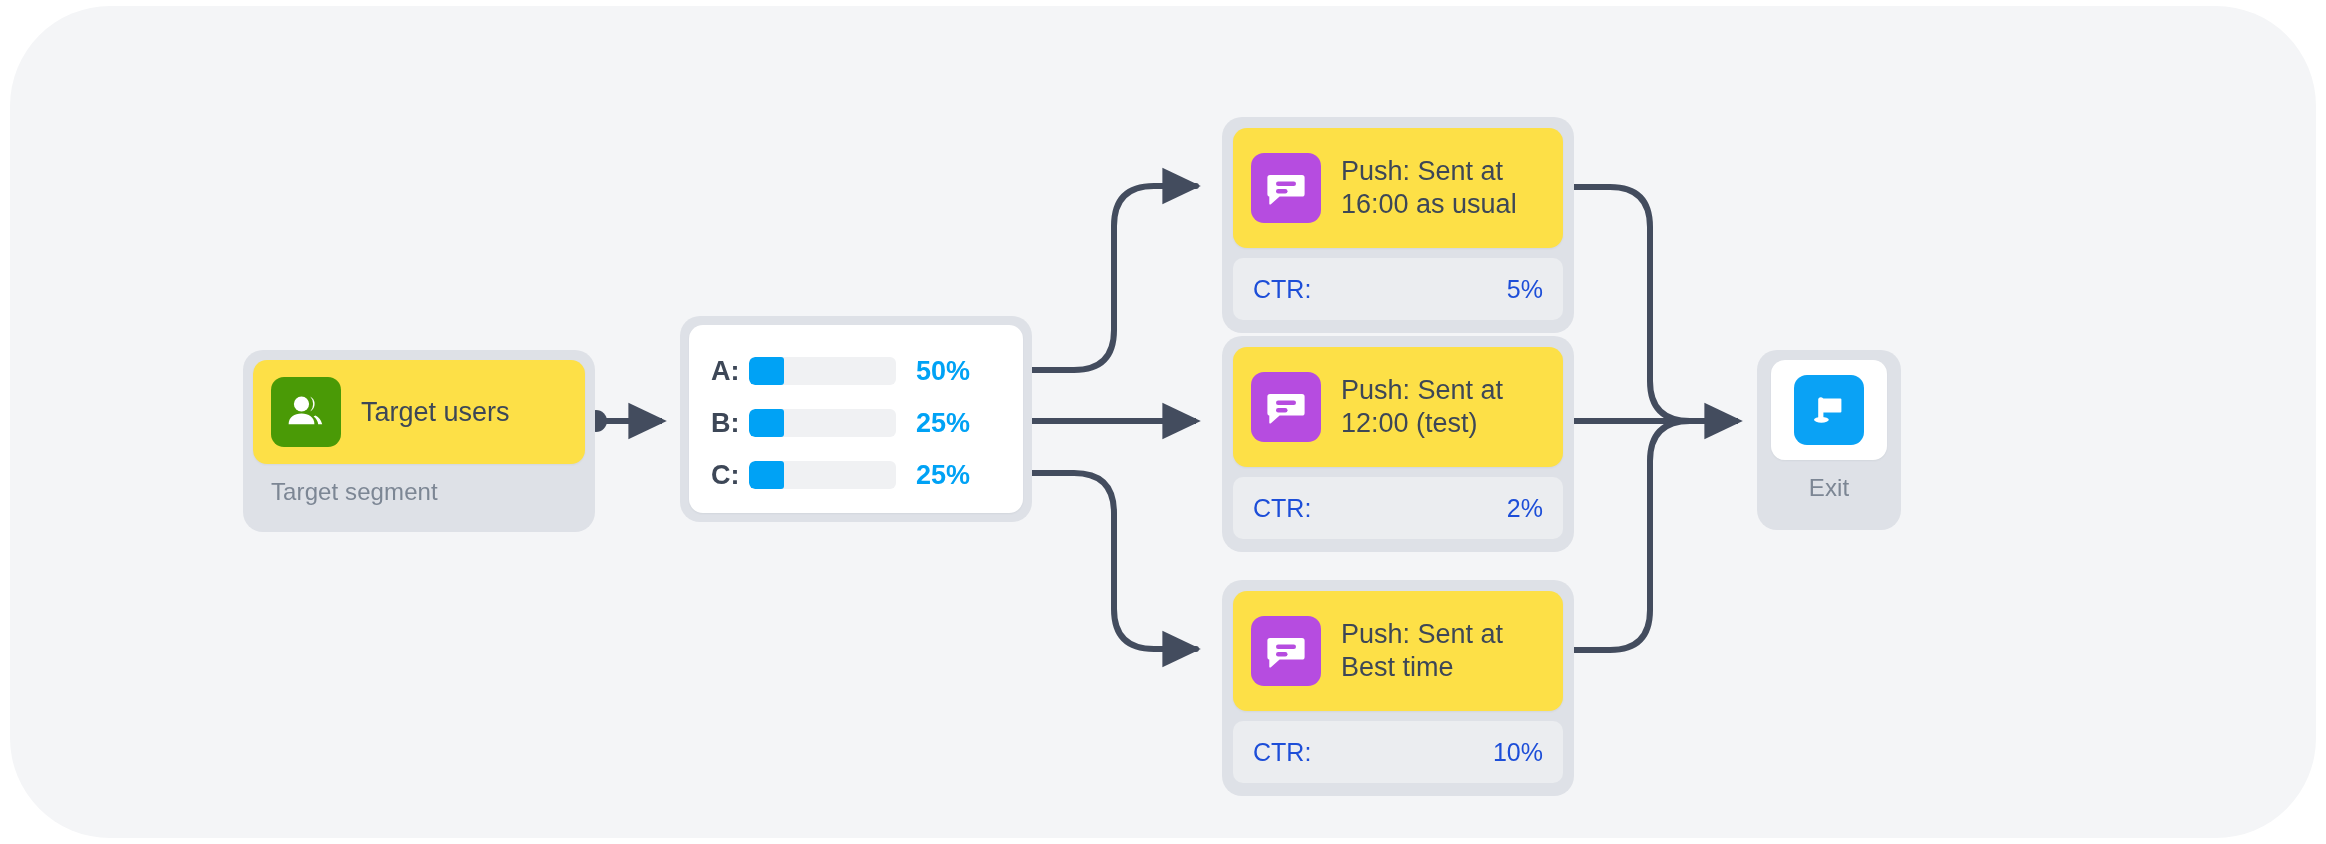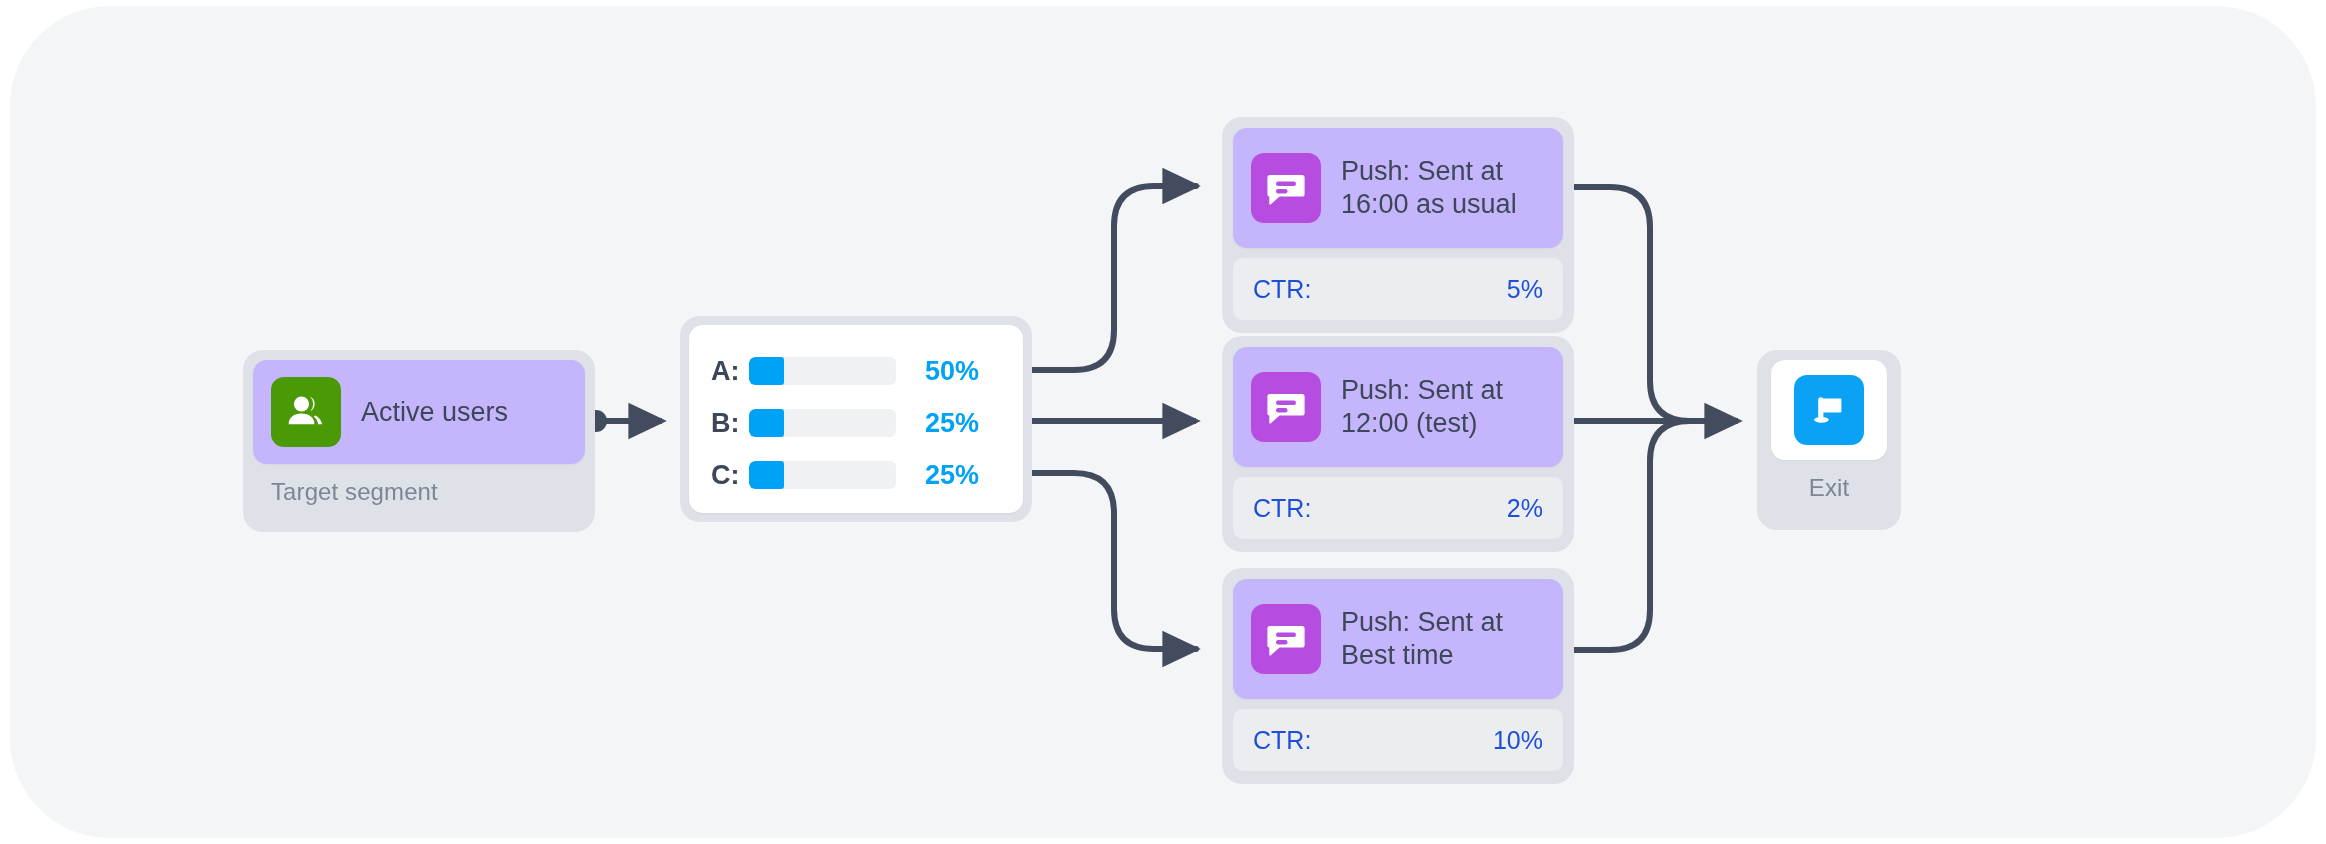--- a/index.html
+++ b/index.html
@@ -34,21 +34,21 @@
     pointer-events: none;
   }
   
   .node {
     position: absolute;
     background: #dee1e7;
     border-radius: 20px;
     box-sizing: border-box;
   }
   .node-card {
-    background: #c4b5fd;
+    background: #fde047;
     border-radius: 14px;
     box-sizing: border-box;
     display: flex;
     align-items: center;
     box-shadow: 0 1px 2px rgba(40,50,70,0.06);
   }
   .node-sub {
     color: #7c8694;
     font-size: 24px;
     letter-spacing: .1px;
@@ -117,21 +117,21 @@
     background: #f0f1f3;
     border-radius: 6px;
     overflow: hidden;
   }
   .split-fill {
     height: 100%;
     background: #00a2f5;
     border-radius: 6px 3px 3px 6px;
   }
   .split-pct {
-    margin-left: 29px;
+    margin-left: 20px;
     font-size: 27px;
     font-weight: bold;
     color: #00a2f5;
     width: 70px;
   }
 
   
   .push-node {
     width: 352px;
     height: 216px;
@@ -153,21 +153,21 @@
     justify-content: space-between;
     padding: 0 20px;
     box-sizing: border-box;
   }
   .ctr-label, .ctr-value {
     font-size: 25px;
     color: #1d4ed8;
   }
   #push-a { left: 1222px; top: 117px; }
   #push-b { left: 1222px; top: 336px; }
-  #push-c { left: 1222px; top: 568px; }
+  #push-c { left: 1222px; top: 580px; }
 
   
   #exit-node {
     left: 1757px; top: 350px;
     width: 144px; height: 180px;
     padding: 10px;
     display: flex;
     flex-direction: column;
     align-items: center;
   }
@@ -237,21 +237,21 @@
   <div class="node" id="segment-node">
     <div class="node-card">
       <div class="icon-tile green">
         <svg width="42" height="42" viewBox="0 0 42 42" xmlns="http://www.w3.org/2000/svg">
           <circle cx="16.5" cy="13" r="7.6" fill="#ffffff"></circle>
           <path d="M3.6,33.2 C3.6,26.4 9.4,22.6 16.5,22.6 C23.6,22.6 29.4,26.4 29.4,33.2 Z" fill="#ffffff"></path>
           <path d="M25.2,5.6 A8.6,8.6 0 0 1 25.2,20.6 A11,11 0 0 0 25.2,5.6 Z" fill="#ffffff"></path>
           <path d="M30.4,24.6 A13.5,13.5 0 0 1 37.2,33.2 L33.2,33.2 A11.5,11.5 0 0 0 28.6,25.4 Z" fill="#ffffff"></path>
         </svg>
       </div>
-      <div class="node-title">Active users</div>
+      <div class="node-title">Target users</div>
     </div>
     <div class="node-sub">Target segment</div>
   </div>
 
   <div class="node" id="split-node">
     <div class="inner">
       <div class="split-row">
         <div class="split-label">A:</div>
         <div class="split-track">
           <div class="split-fill" style="width:24%"></div>

